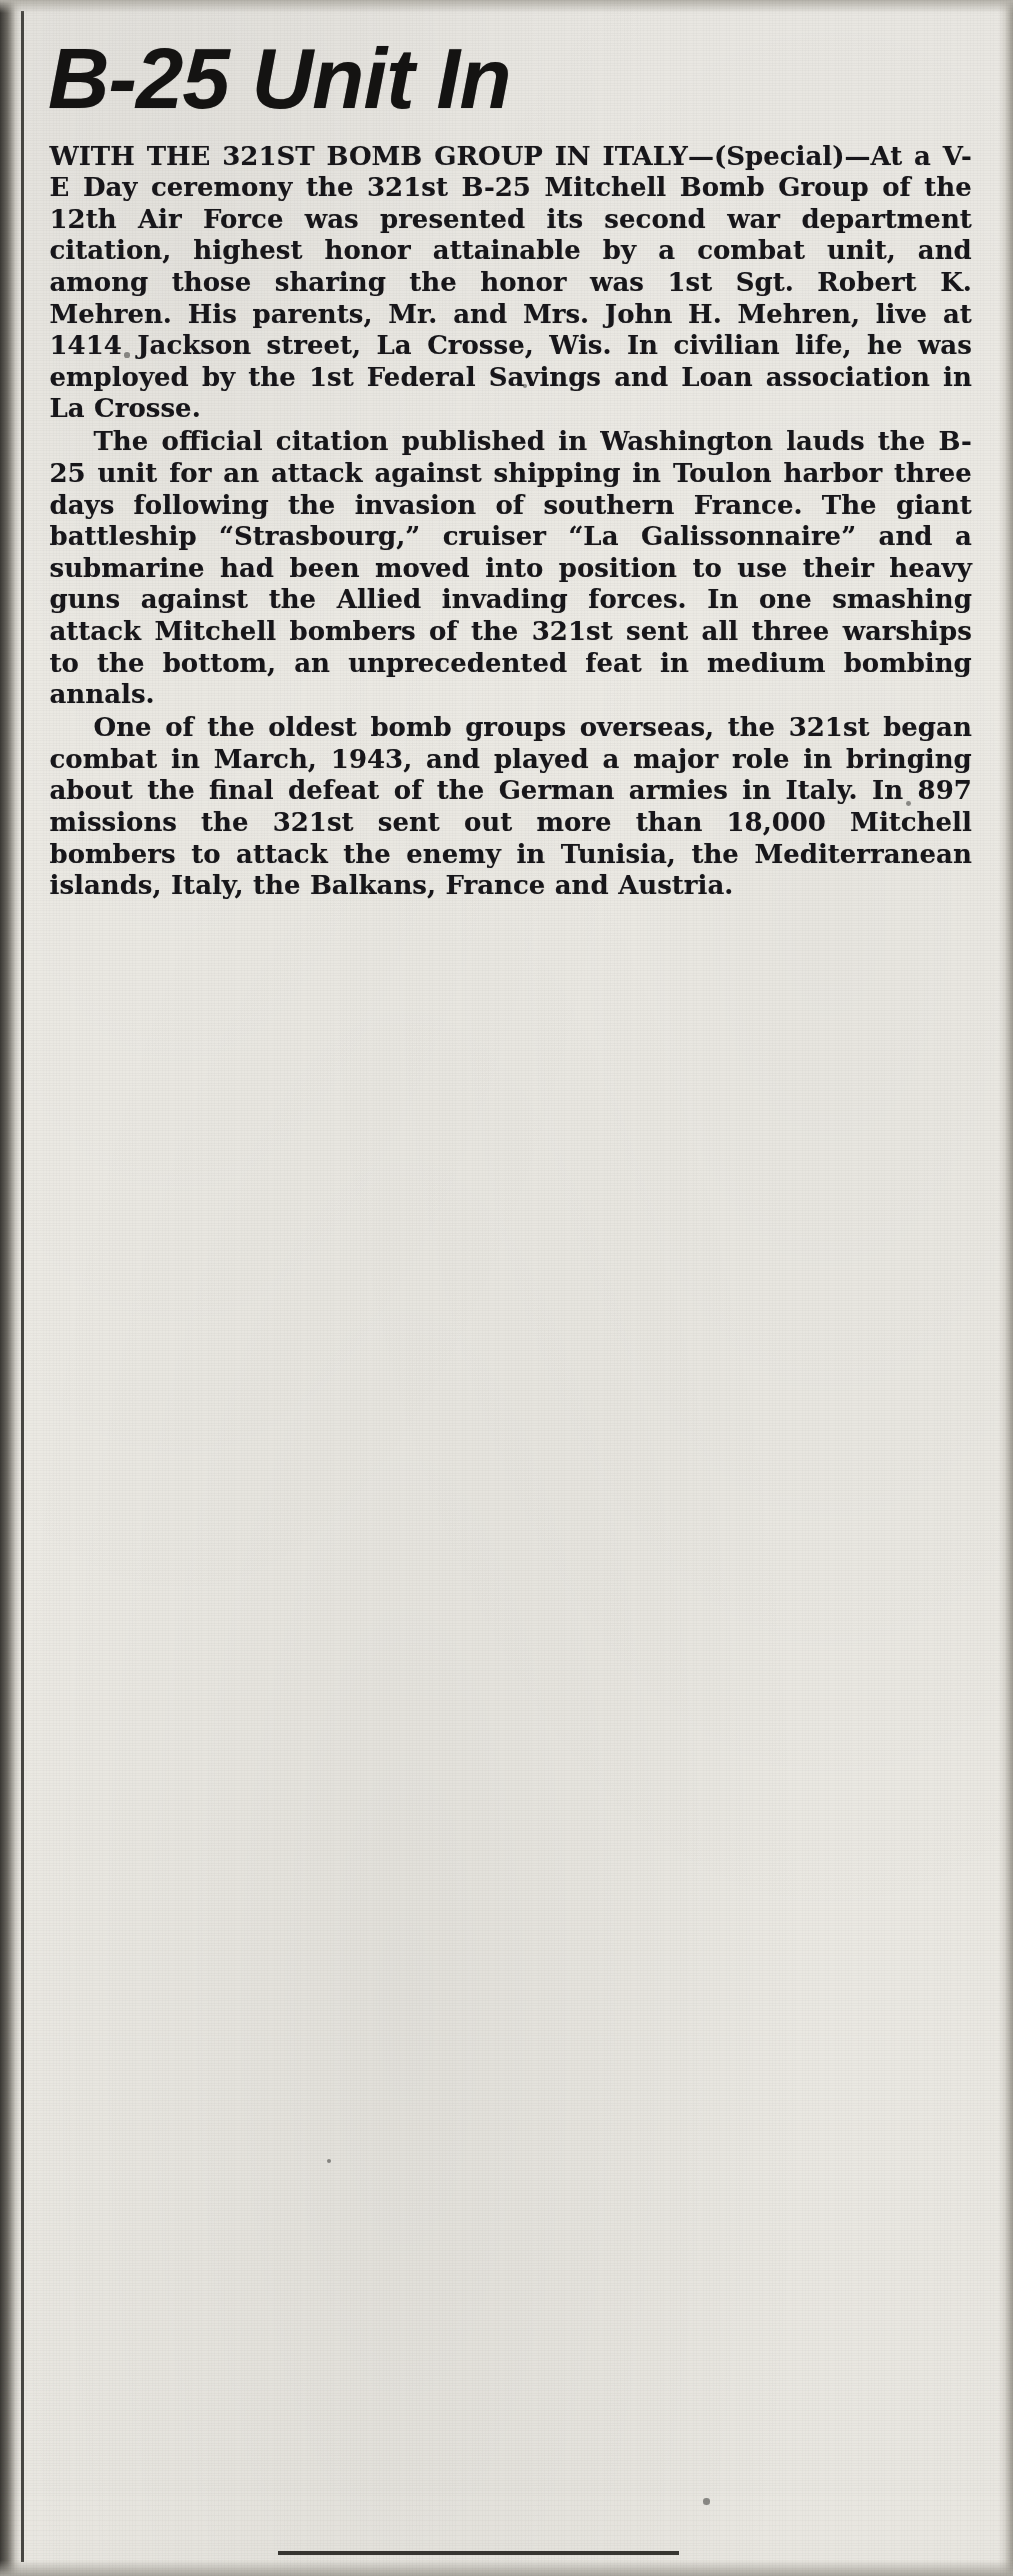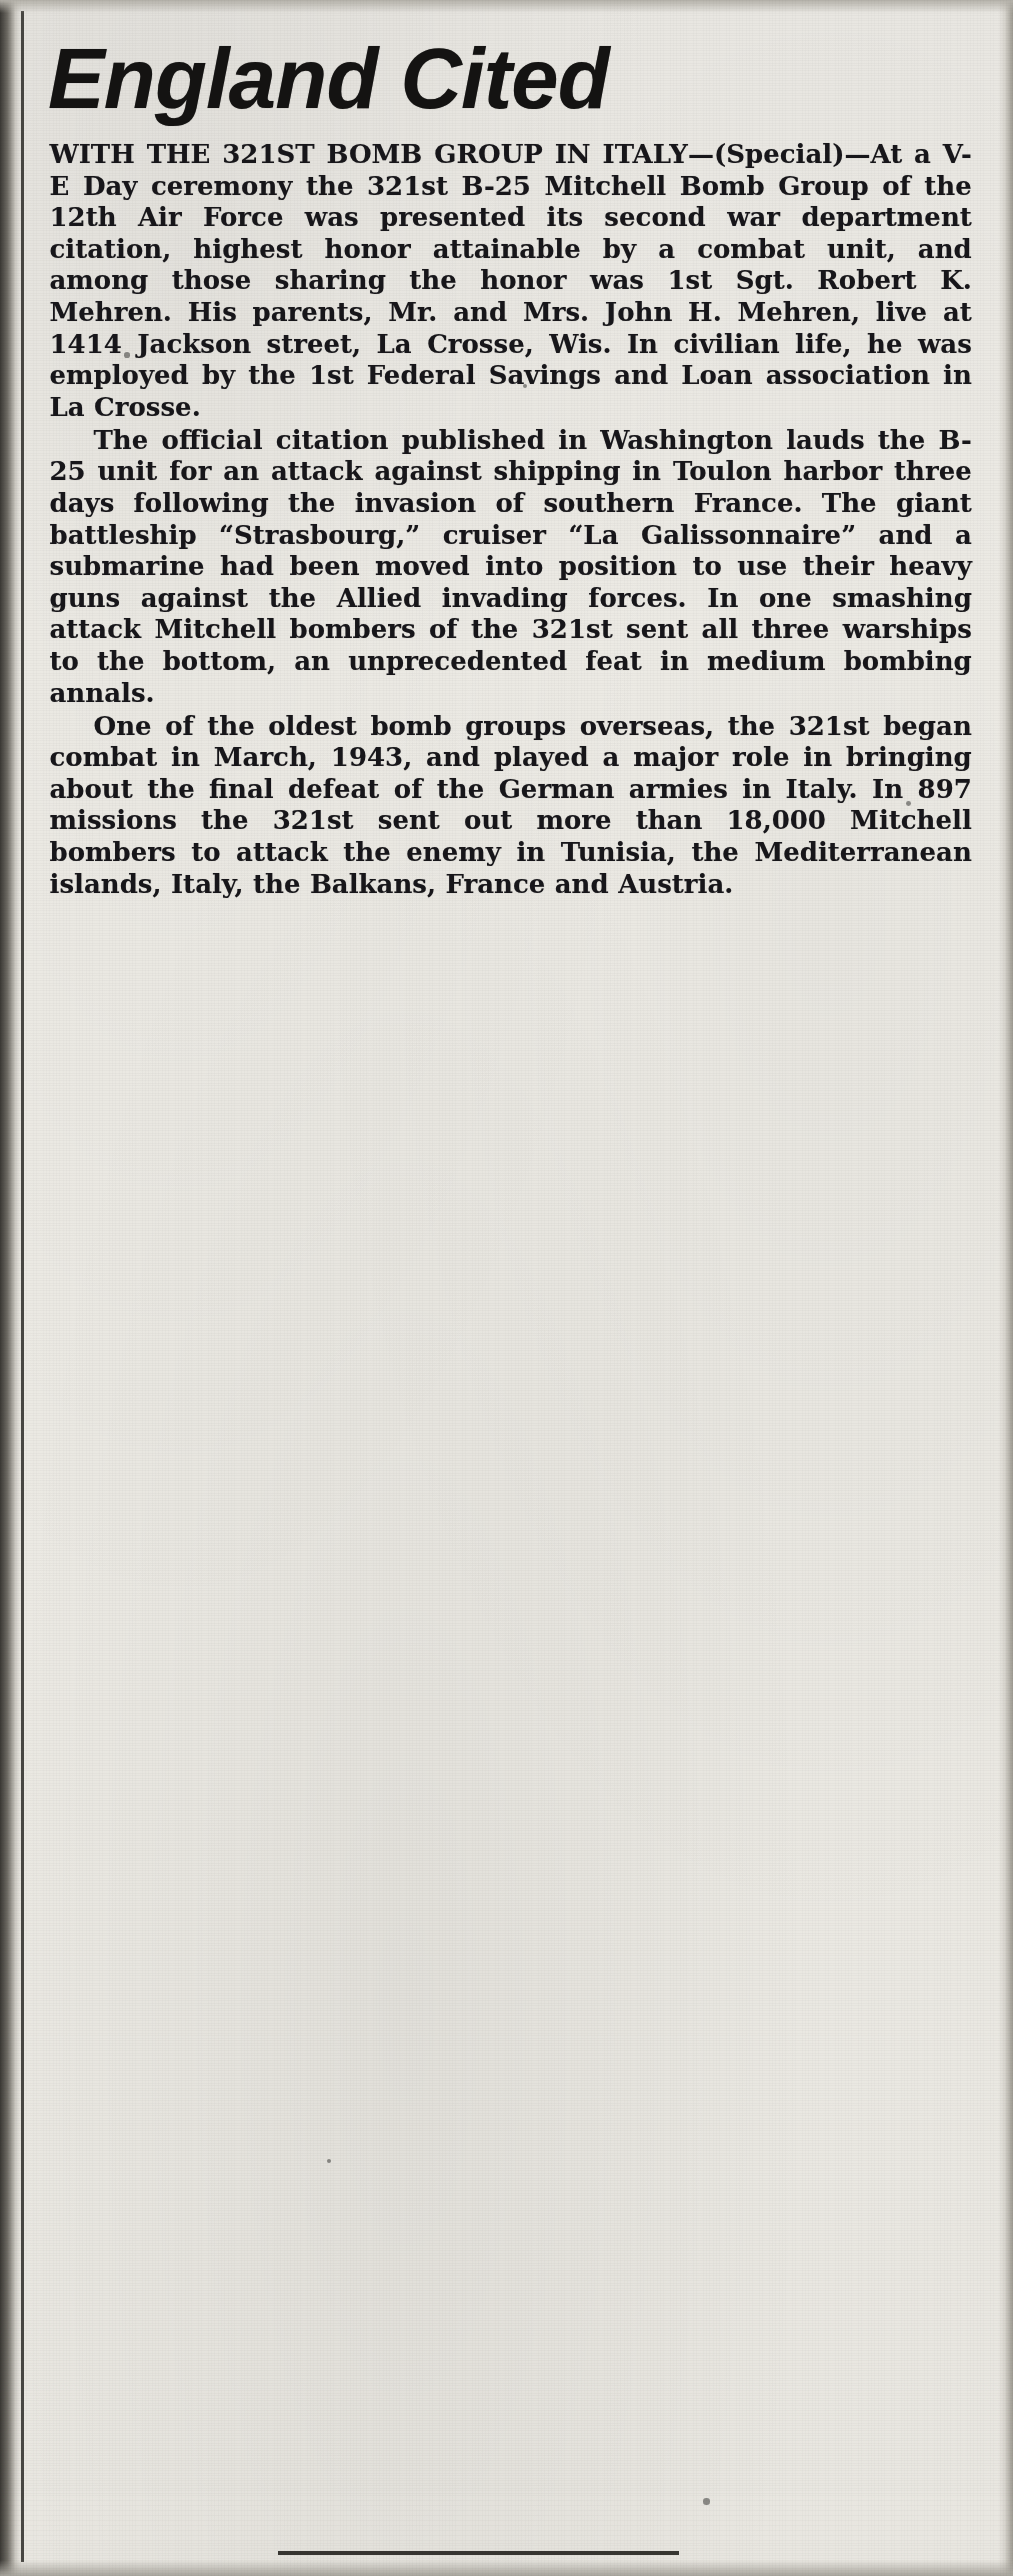--- a/index.html
+++ b/index.html
@@ -149,21 +149,21 @@
 
   <div id="left-edge"></div>
   <div id="left-rule"></div>
   <div id="right-edge"></div>
   <div id="top-edge"></div>
   <div id="bottom-edge"></div>
 
   <div id="content">
 
     <h1 class="headline">
-      <span class="line l2">England Cited</span>
+      <span class="line l1">B-25 Unit In</span>
     </h1>
 
     <div class="body-copy">
       <p class="para lead">WITH THE 321ST BOMB GROUP IN ITALY—(Special)—At a V-E Day ceremony the 321st B-25 Mitchell Bomb Group of the 12th Air Force was presented its second war department citation, highest honor attainable by a combat unit, and among those sharing the honor was 1st Sgt. Robert K. Mehren. His parents, Mr. and Mrs. John H. Mehren, live at 1414 Jackson street, La Crosse, Wis. In civilian life, he was employed by the 1st Federal Savings and Loan association in La Crosse.</p>
       <p class="para indent">The official citation published in Washington lauds the B-25 unit for an attack against shipping in Toulon harbor three days following the invasion of southern France. The giant battleship “Strasbourg,” cruiser “La Galissonnaire” and a submarine had been moved into position to use their heavy guns against the Allied invading forces. In one smashing attack Mitchell bombers of the 321st sent all three warships to the bottom, an unprecedented feat in medium bombing annals.</p>
       <p class="para indent">One of the oldest bomb groups overseas, the 321st began combat in March, 1943, and played a major role in bringing about the final defeat of the German armies in Italy. In 897 missions the 321st sent out more than 18,000 Mitchell bombers to attack the enemy in Tunisia, the Mediterranean islands, Italy, the Balkans, France and Austria.</p>
     </div>
 
   </div>
 

